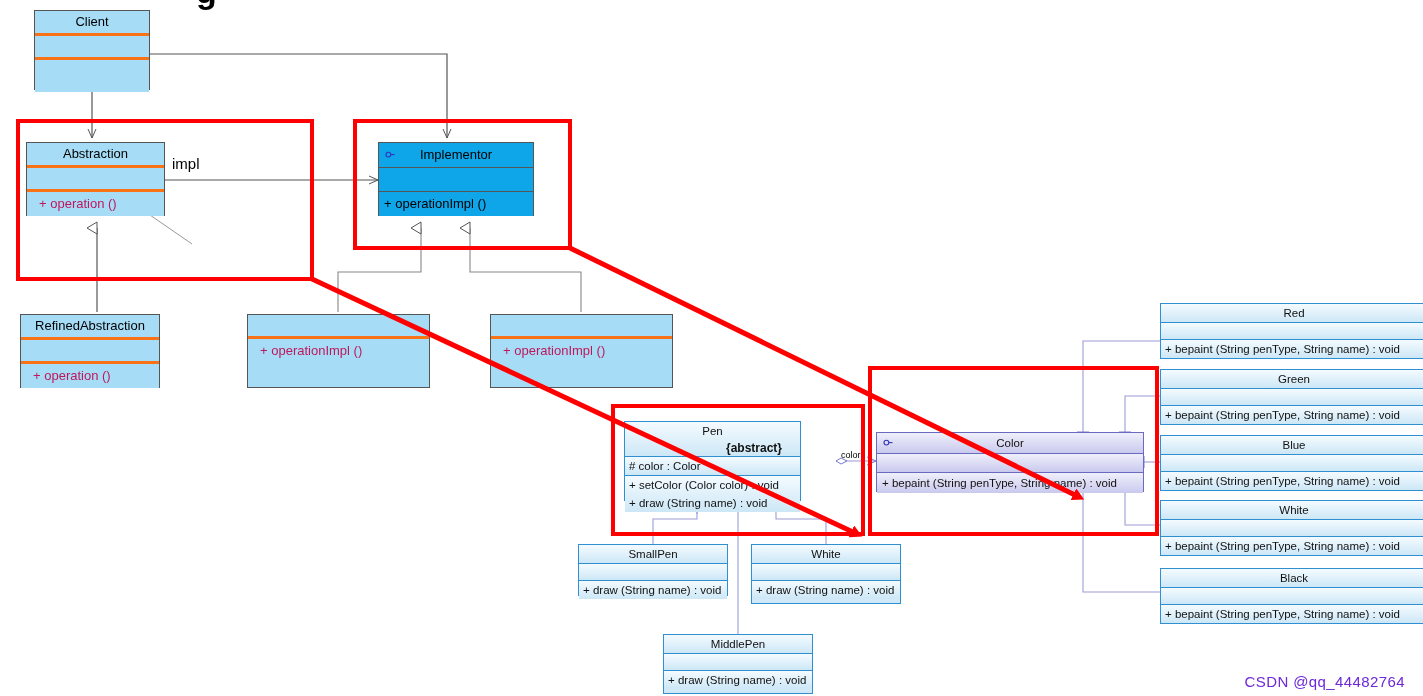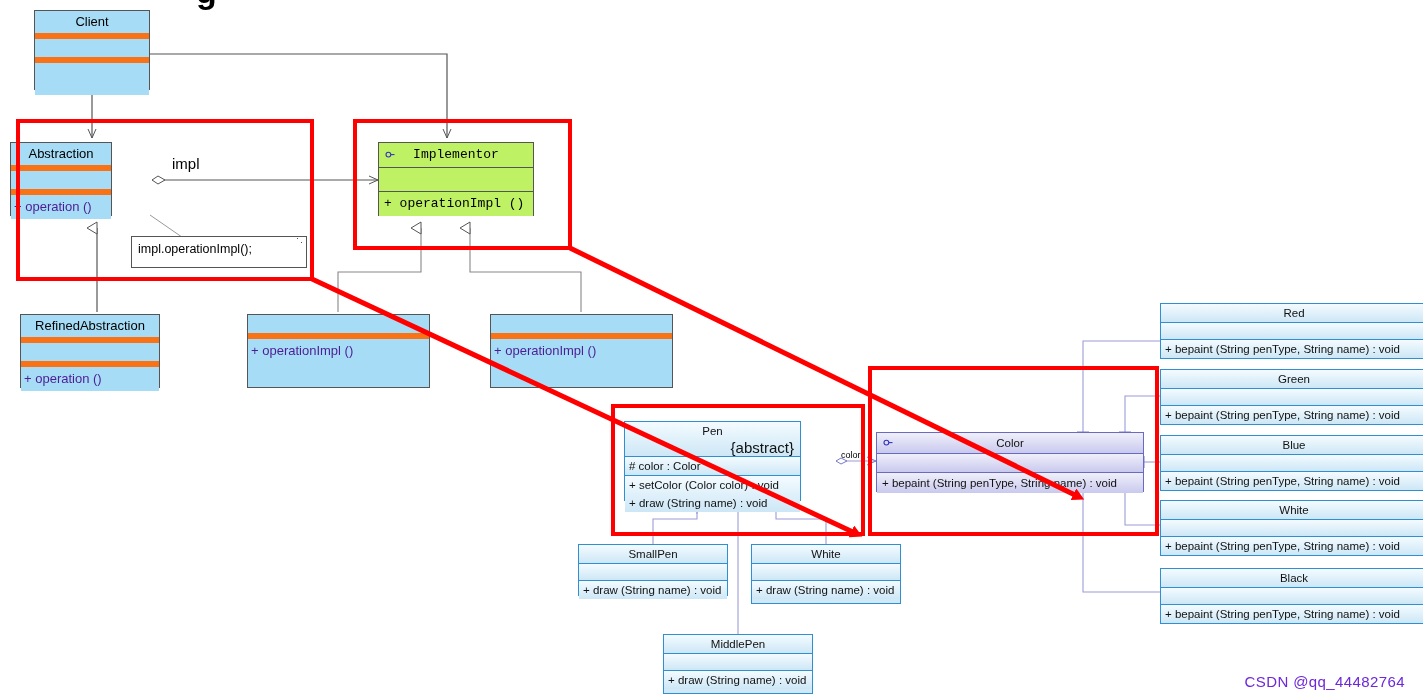--- a/index.html
+++ b/index.html
@@ -5,43 +5,43 @@
   html,body{margin:0;padding:0;background:#ffffff;}
   body{width:1423px;height:696px;font-family:"Liberation Sans",sans-serif;}
   #stage{position:relative;width:1423px;height:696px;overflow:hidden;background:#fff;}
   svg.layer{position:absolute;left:0;top:0;width:1423px;height:696px;overflow:visible;}
   #wires{z-index:1}
   #redlayer{z-index:5}
   .box{position:absolute;box-sizing:border-box;z-index:3;}
 
   
   .cls{border:1px solid #555;background:#A6DCF5;}
-  .cls .row{box-sizing:border-box;border-bottom:6px solid #f97316;background:#A6DCF5;}
+  .cls .row{box-sizing:border-box;border-bottom:3px solid #f97316;background:#A6DCF5;}
   .cls .row:last-child{border-bottom:none;}
   .cls .title{text-align:center;font-size:13px;line-height:22px;color:#000;white-space:nowrap;}
   .cls .empty{height:24px;}
-  .cls .mth{font-size:13px;line-height:24px;padding-left:3px;color:#4c1d95;white-space:nowrap;}
+  .cls .mth{font-size:13px;line-height:24px;padding-left:12px;color:#be185d;white-space:nowrap;}
 
   
   .iface{border:1px solid #555;background:#CCCCF2;}
-  .iface .row{box-sizing:border-box;border-bottom:1px solid #555;background:#bef264;font-family:Liberation Mono, monospace;}
+  .iface .row{box-sizing:border-box;border-bottom:1px solid #555;background:#0ea5e9;}
   .iface .row:last-child{border-bottom:none;}
   .iface .title{text-align:center;font-size:13px;line-height:24px;color:#000;position:relative;white-space:nowrap;}
   .iface .empty{height:24px;}
   .iface .mth{font-size:13px;line-height:24px;padding-left:5px;color:#000;white-space:nowrap;}
   .ifmark{position:absolute;left:6px;top:7px;width:10px;height:10px;}
 
   
   .gcls{border:1px solid #2F8FD0;background:linear-gradient(#ffffff,#CFE8F7);}
   .gcls .grow{box-sizing:border-box;border-bottom:1px solid #2F8FD0;background:linear-gradient(#f4fbff,#CDE7F6);}
   .gcls .grow:last-child{border-bottom:none;}
   .gcls .gtitle{text-align:center;font-size:11.5px;line-height:18px;color:#111;white-space:nowrap;}
   .gcls .gempty{height:17px;}
   .gcls .gmth{font-size:11.5px;line-height:18px;padding-left:4px;color:#111;white-space:nowrap;}
-  .abstag{text-align:right;padding-right:6px;font-size:15px;line-height:16px;color:#111;}
+  .abstag{text-align:right;padding-right:18px;font-size:12px;line-height:16px;color:#111;font-weight:bold;}
 
   
   .gif{border:1px solid #6A6AC0;background:linear-gradient(#EFEFFB,#C9C9EE);}
   .gif .grow{box-sizing:border-box;border-bottom:1px solid #6A6AC0;background:linear-gradient(#EFEFFB,#C9C9EE);}
   .gif .grow:last-child{border-bottom:none;}
   .gif .gtitle{text-align:center;font-size:11.5px;line-height:20px;color:#111;position:relative;white-space:nowrap;}
   .gif .gempty{height:19px;}
   .gif .gmth{font-size:11.5px;line-height:20px;padding-left:5px;color:#111;white-space:nowrap;}
 
   
@@ -171,44 +171,40 @@
 
     <path d="M570,248 L1077,496" fill="none" stroke="#FF0000" stroke-width="5" marker-end="url(#redArrow)"></path>
   </svg>
 
   <div class="box cls" style="left:34px;top:10px;width:116px;height:80px">
     <div class="row title">Client</div>
     <div class="row empty"></div>
     <div class="row empty" style="height:32px"></div>
   </div>
 
-  <div class="box cls" style="left:10px;top:142px;width:102px;height:74px">
+  <div class="box cls" style="left:26px;top:142px;width:139px;height:74px">
     <div class="row title">Abstraction</div>
     <div class="row empty"></div>
     <div class="row mth">+  operation ()</div>
   </div>
 
   <div class="box iface" style="left:378px;top:142px;width:156px;height:74px">
     <div class="row title">
       <svg class="ifmark" viewBox="0 0 10 10">
         <circle cx="3.4" cy="4.6" r="2.4" fill="none" stroke="#3333BB" stroke-width="1.1"></circle>
         <line x1="6" y1="4.6" x2="9.5" y2="4.6" stroke="#3333BB" stroke-width="1.1"></line>
       </svg>
       <span>Implementor</span>
     </div>
     <div class="row empty"></div>
     <div class="row mth">+  operationImpl ()</div>
   </div>
 
   <div class="clabel" style="left:172px;top:155px">impl</div>
 
-  <div class="note" style="left:131px;top:236px;width:176px;height:32px">
-    <span class="fold"></span>
-    <span>impl.operationImpl();</span>
-  </div>
 
   <div class="box cls" style="left:20px;top:314px;width:140px;height:74px">
     <div class="row title">RefinedAbstraction</div>
     <div class="row empty"></div>
     <div class="row mth">+  operation ()</div>
   </div>
 
   <div class="box cls" style="left:247px;top:314px;width:183px;height:74px">
     <div class="row empty"></div>
     <div class="row mth">+  operationImpl ()</div>

